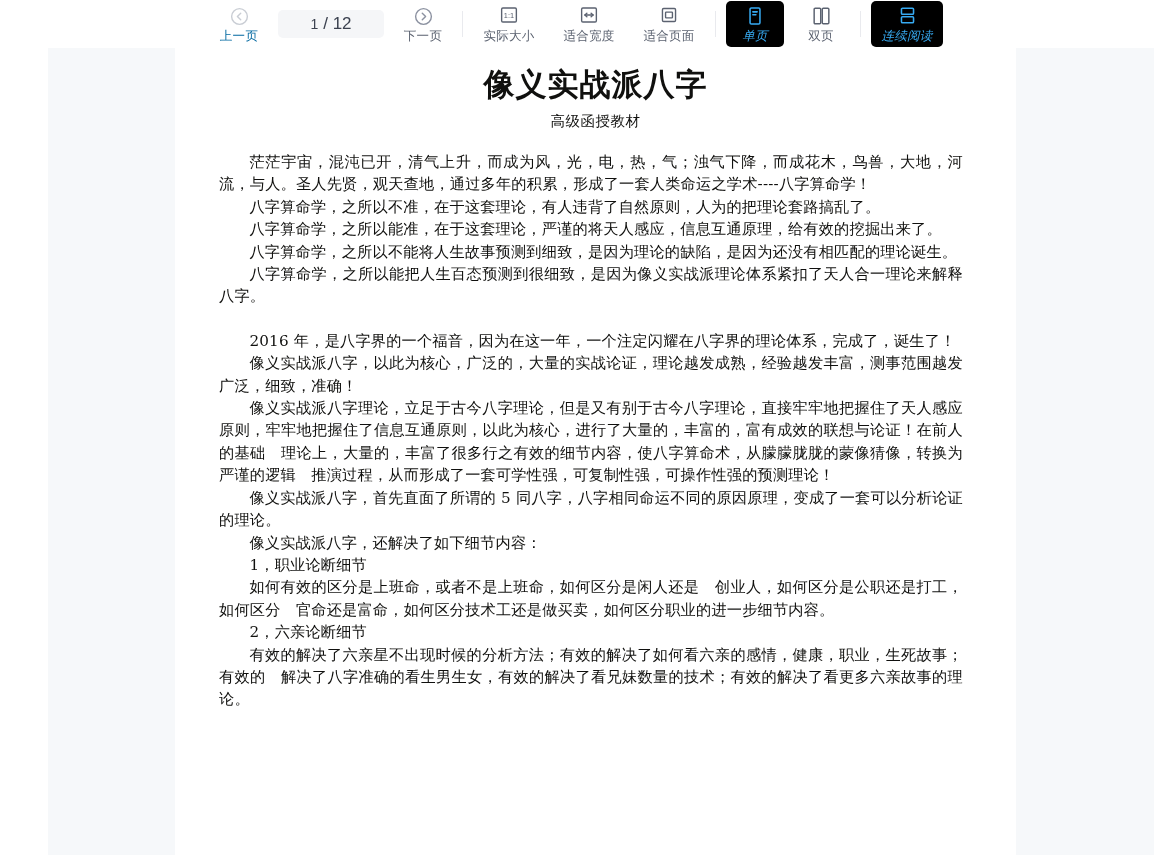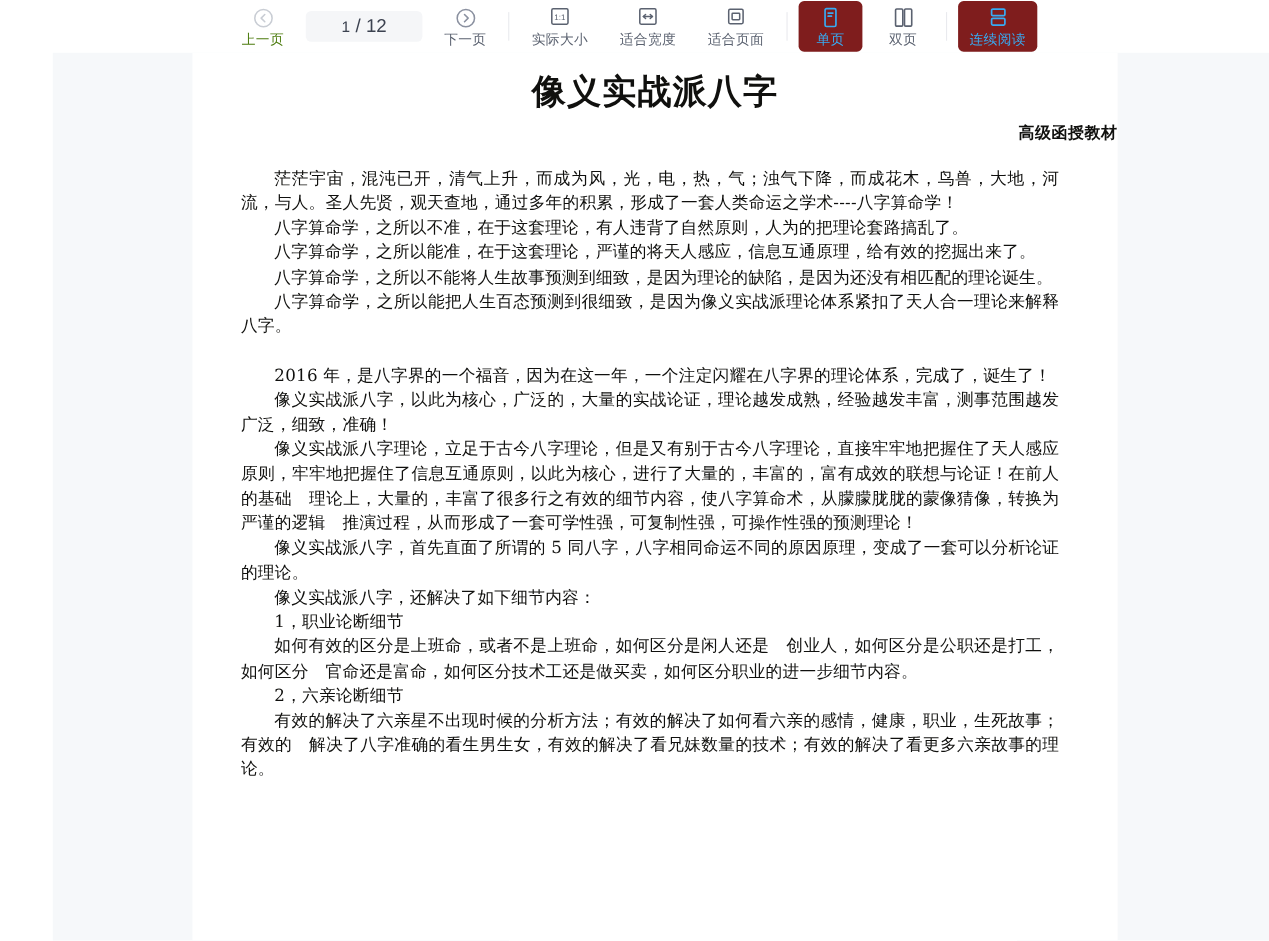--- a/index.html
+++ b/index.html
@@ -42,22 +42,22 @@
     align-items: center;
     justify-content: center;
     gap: 2px;
     border-radius: 5px;
     cursor: pointer;
     user-select: none;
     color: #5b6270;
     margin: 1px 4px 0 4px;
   }
   .tb-btn.wide { width: 72px; }
-  .tb-btn.disabled { color: #4d7c0f; cursor: default; }
-  .tb-btn.active { background: #7f1d1d; color: #37abf3; }
+  .tb-btn.disabled { color: #0369a1; cursor: default; }
+  .tb-btn.active { background: #000000; color: #37abf3; font-style: italic; }
 
   .tb-label {
     font-size: 12.5px;
     line-height: 14px;
     white-space: nowrap;
     letter-spacing: 0.3px;
   }
   .tb-icon {
     width: 22px;
     height: 21px;
@@ -127,23 +127,23 @@
   .doc-title {
     text-align: center;
     font-size: 31px;
     font-weight: bold;
     line-height: 36px;
     margin-top: 18px;
     letter-spacing: 1px;
     font-family: "DejaVu Serif", "Liberation Serif", serif;
   }
   .doc-subtitle {
-    text-align: right;
+    text-align: center;
     font-size: 14.5px;
-    font-weight: bold;
+    font-weight: normal;
     line-height: 20px;
     margin-top: 9px;
     letter-spacing: 0.5px;
   }
   .doc-body {
     margin-top: 20px;
     padding: 0 53px 0 44px;
     font-size: 15.2px;
     line-height: 22.4px;
     text-align: justify;

